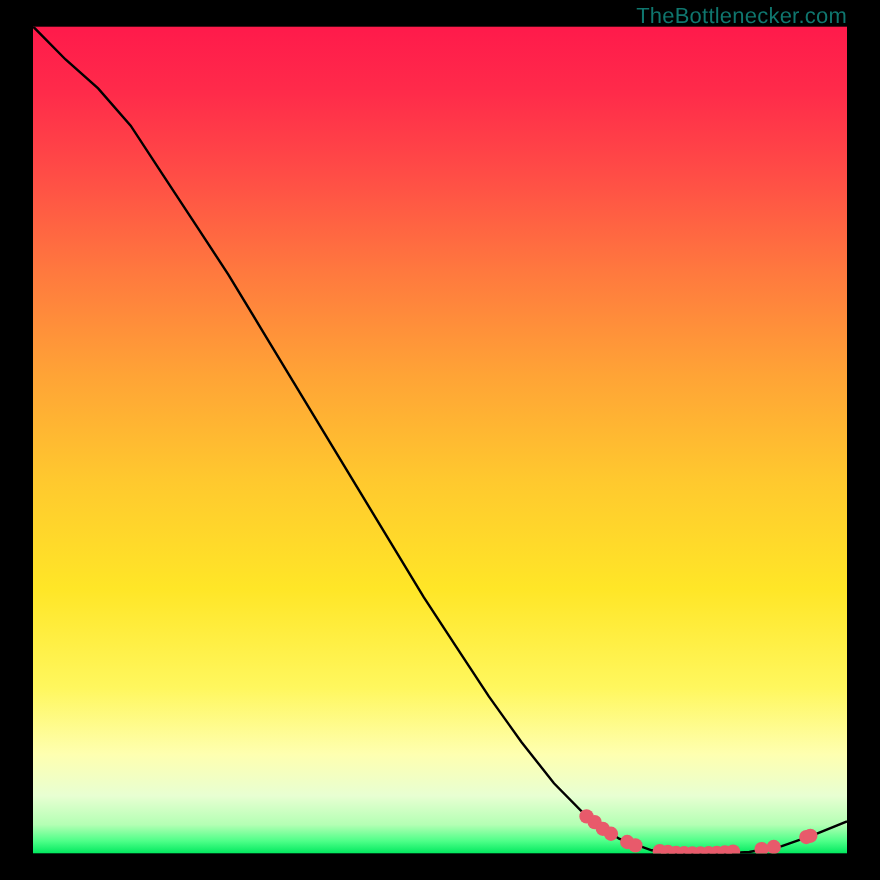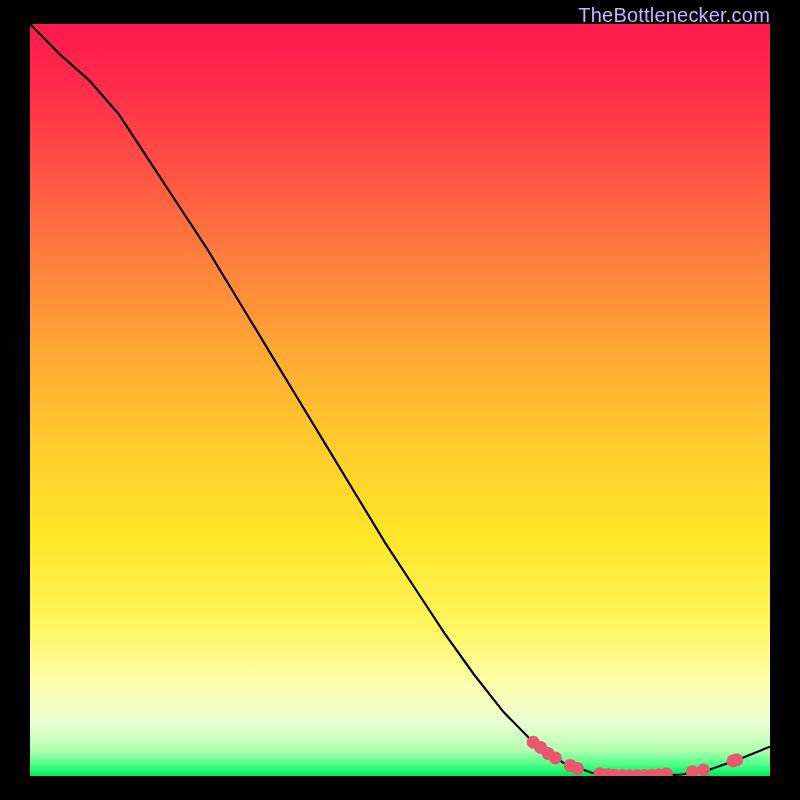--- a/index.html
+++ b/index.html
@@ -24,21 +24,21 @@
     position: absolute;
     left: 0;
     top: 0;
     width: 740px;
     height: 752px;
   }
   .watermark {
     position: absolute;
     top: 4px;
     right: 30px;
-    color: #c4b5fd;
+    color: #0f766e;
     font-size: 20px;
     font-weight: 500;
     letter-spacing: 0.2px;
   }
 </style>
 </head>
 <body>
 
 <div class="watermark">TheBottlenecker.com</div>
 

